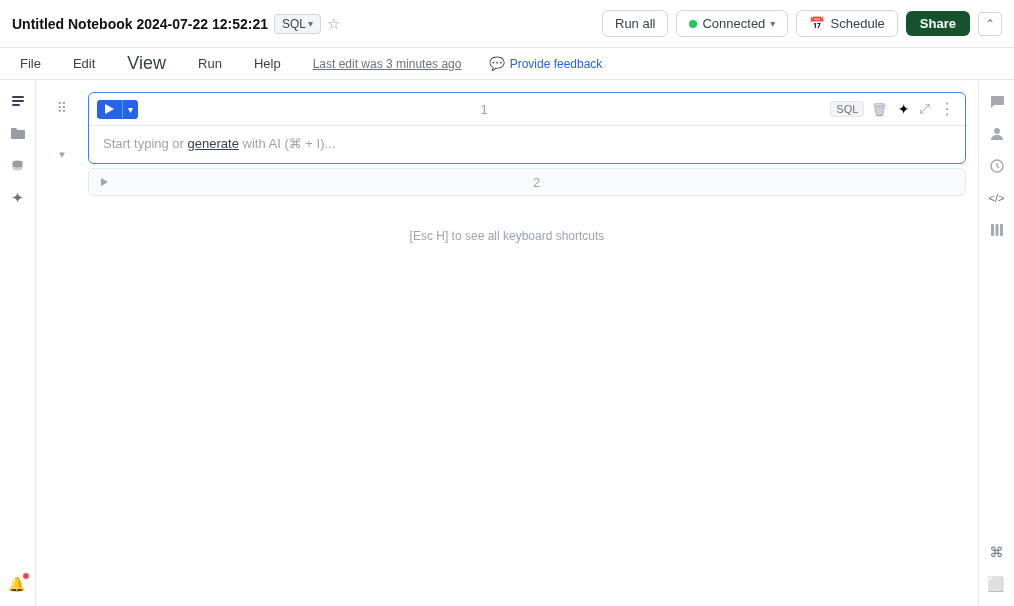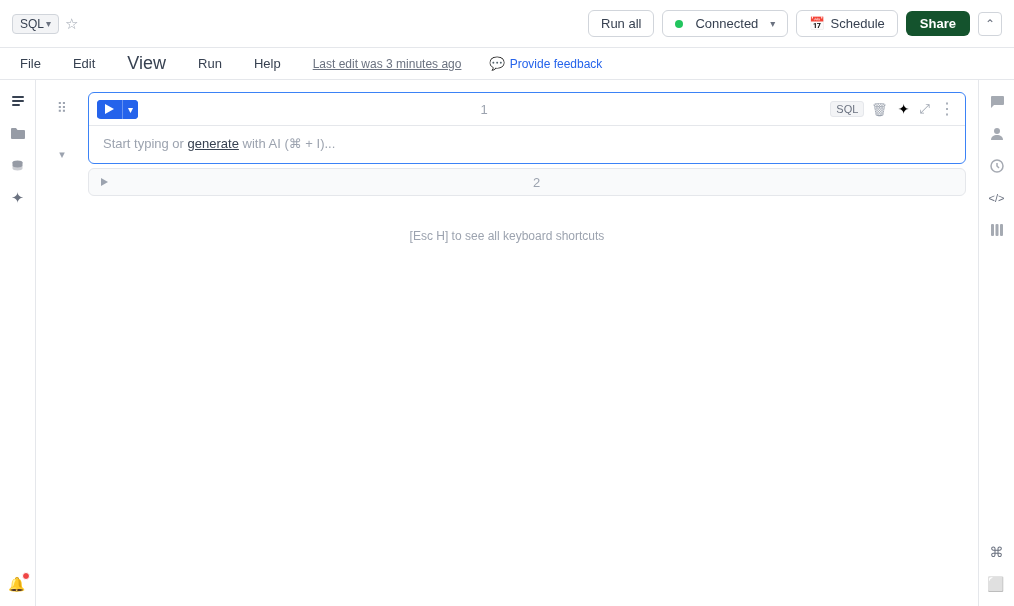--- a/index.html
+++ b/index.html
@@ -7,29 +7,30 @@
 
     
     .notif-dot { position: relative; }
     .notif-dot::after { content: ''; position: absolute; top: 2px; right: 2px; width: 6px; height: 6px; background: #ef4444; border-radius: 50%; border: 1px solid #fff; }
   </style>
 </head>
 <body>
 
 <div style="display:flex;align-items:center;padding:0 12px;height:48px;border-bottom:1px solid #e5e7eb;gap:8px;flex-shrink:0;">
   <div style="display:flex;align-items:center;gap:6px;flex:1;">
+    <span style="font-size:14px;font-weight:600;color:#111;">Untitled Notebook 2024-07-22 12:52:21</span>
     <div style="display:flex;align-items:center;gap:2px;background:#f3f4f6;border:1px solid #d1d5db;border-radius:4px;padding:2px 7px;font-size:12px;color:#374151;cursor:pointer;">
       <span>SQL</span>
       <span style="font-size:10px;color:#6b7280;">▾</span>
     </div>
     <span style="color:#9ca3af;cursor:pointer;font-size:15px;">☆</span>
   </div>
   <div style="display:flex;align-items:center;gap:8px;">
     <button style="display:flex;align-items:center;gap:5px;padding:5px 12px;border:1px solid #d1d5db;border-radius:6px;background:#fff;cursor:pointer;font-size:13px;color:#374151;">Run all</button>
-    <button style="display:flex;align-items:center;gap:12px;padding:5px 12px;border:1px solid #d1d5db;border-radius:6px;background:#fff;cursor:pointer;font-size:13px;color:#374151;">
+    <button style="display:flex;align-items:center;gap:5px;padding:5px 12px;border:1px solid #d1d5db;border-radius:6px;background:#fff;cursor:pointer;font-size:13px;color:#374151;">
       <span style="width:8px;height:8px;border-radius:50%;background:#22c55e;display:inline-block;"></span>
       <span>Connected</span>
       <span style="font-size:10px;color:#6b7280;">▾</span>
     </button>
     <button style="display:flex;align-items:center;gap:5px;padding:5px 12px;border:1px solid #d1d5db;border-radius:6px;background:#fff;cursor:pointer;font-size:13px;color:#374151;">
       <span style="font-size:13px;">📅</span>
       <span>Schedule</span>
     </button>
     <button style="padding:5px 14px;border:none;border-radius:6px;background:#14532d;color:#fff;font-size:13px;font-weight:600;cursor:pointer;">Share</button>
     <button style="padding:4px 6px;border:1px solid #d1d5db;border-radius:4px;background:#fff;cursor:pointer;color:#6b7280;font-size:12px;">⌃</button>

